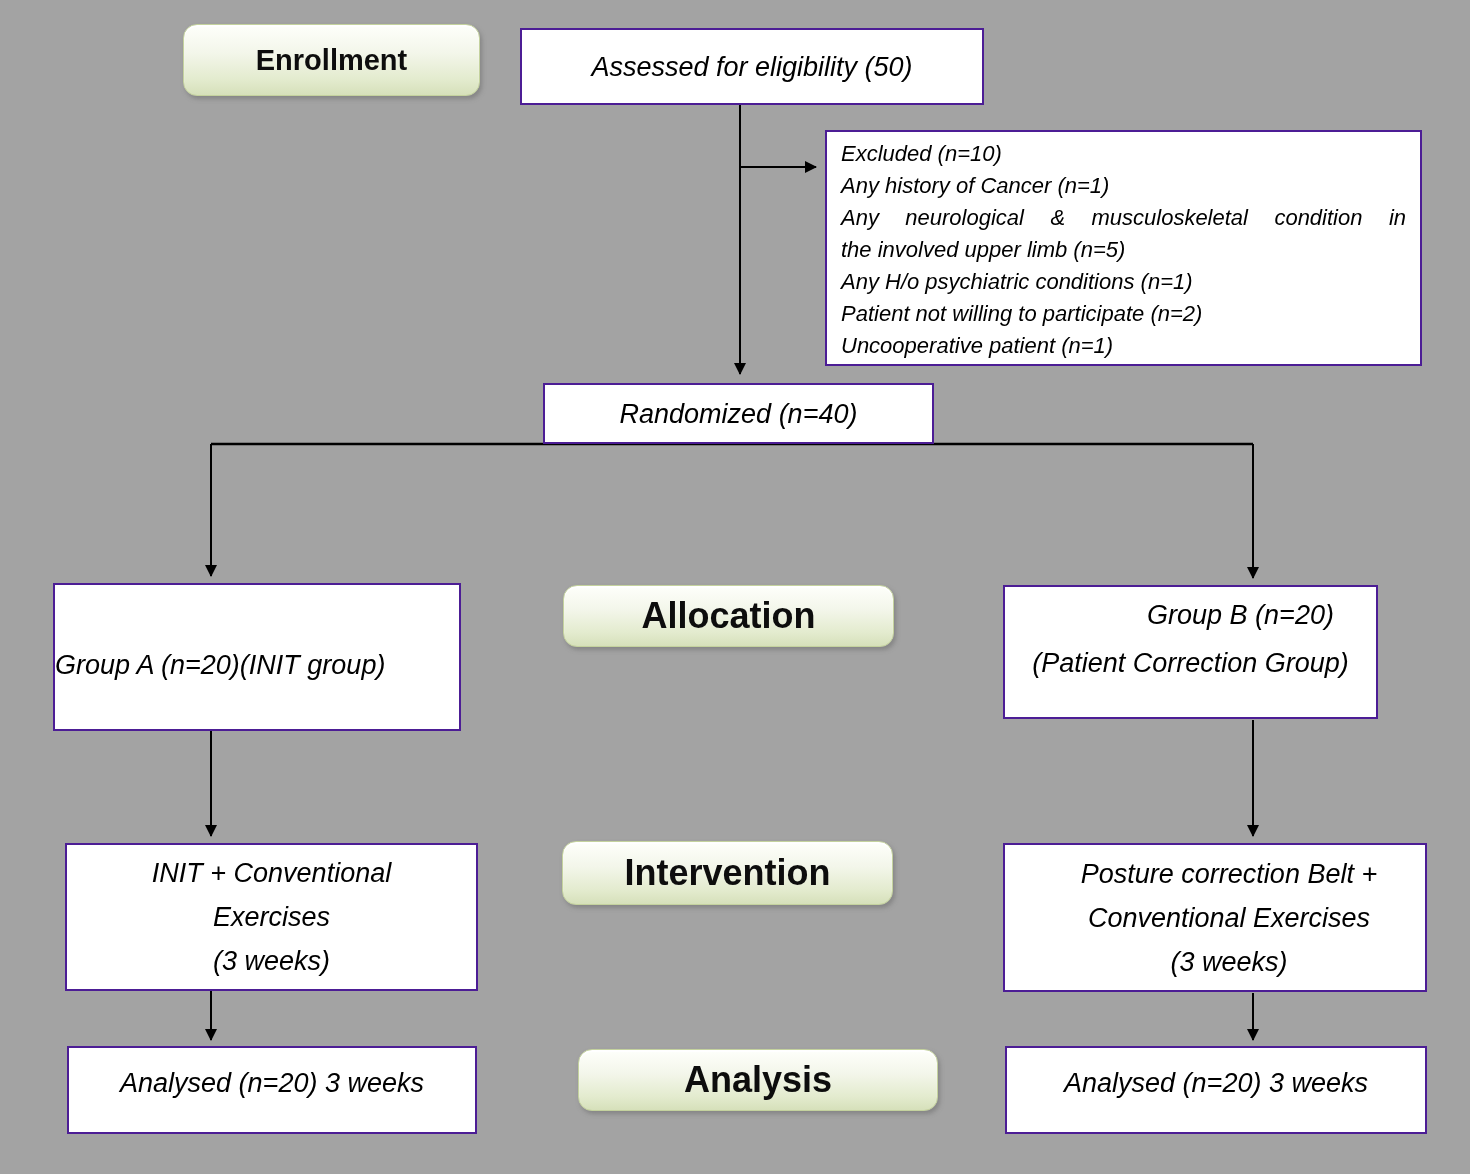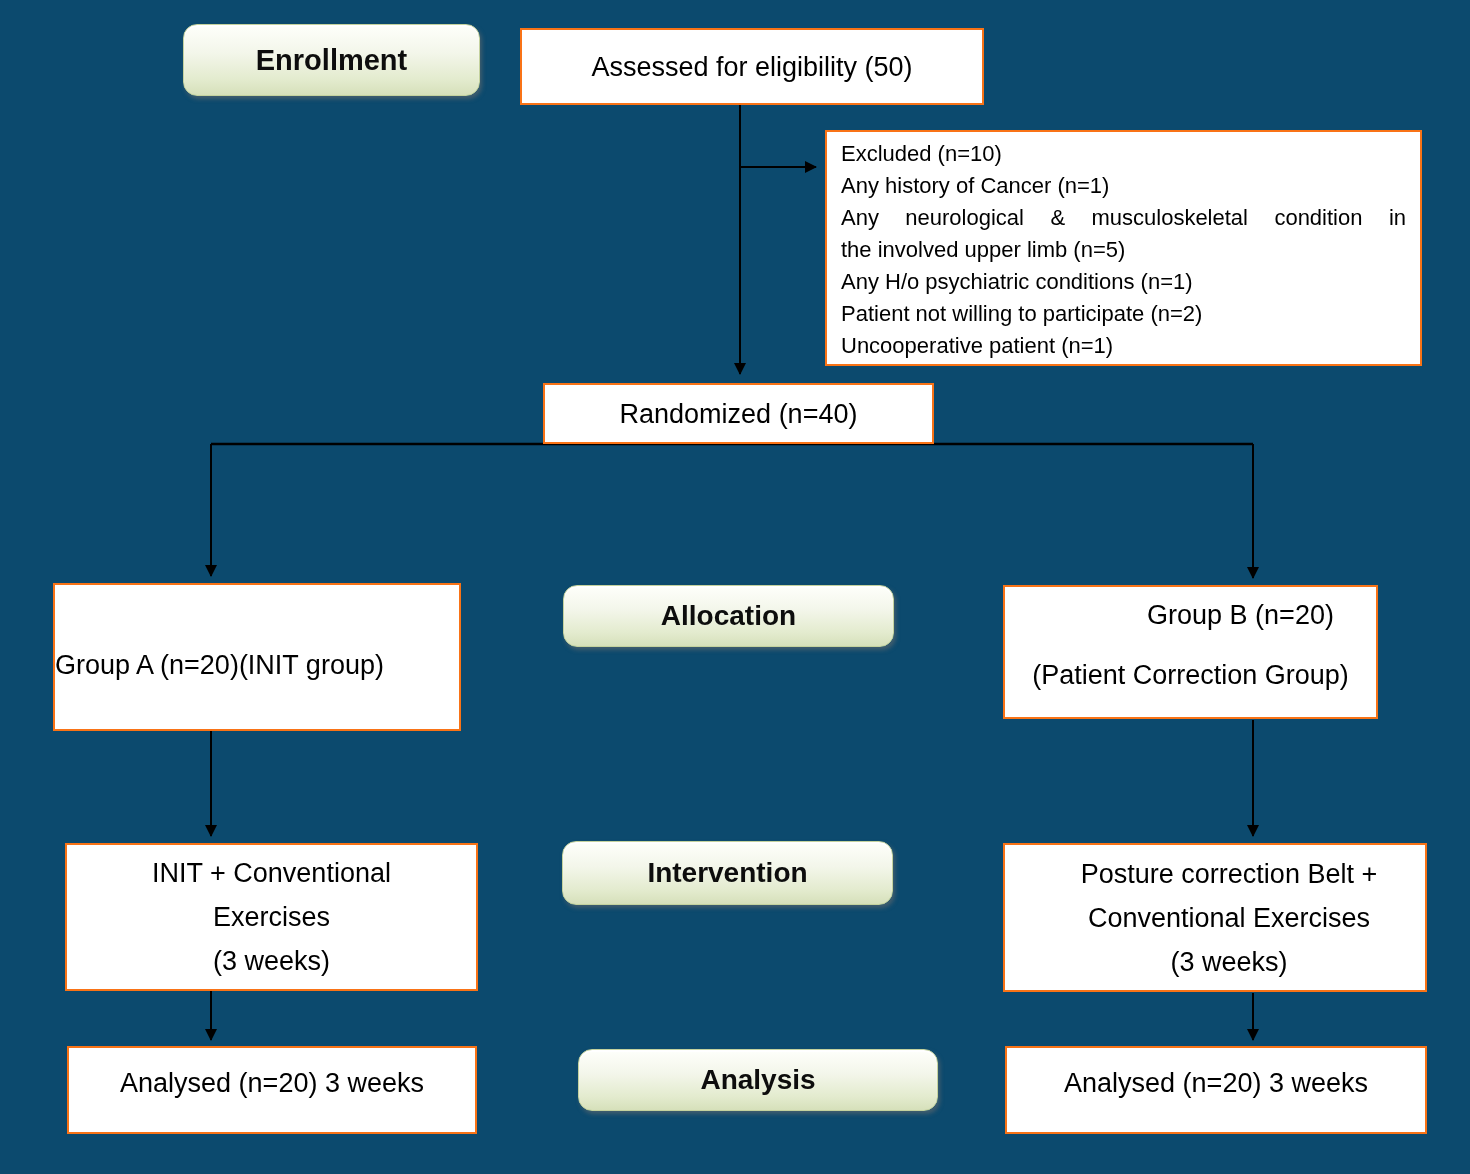--- a/index.html
+++ b/index.html
@@ -1,55 +1,56 @@
 <!DOCTYPE html>
 <html><head>
 <meta charset="utf-8">
 <style>
   * { margin: 0; padding: 0; box-sizing: border-box; }
   html, body { background: #ffffff; }
   .canvas {
     position: relative;
     width: 1470px;
     height: 1174px;
-    background: #0c4a6e;
+    background: #a3a3a3;
     font-family: "Liberation Sans", sans-serif;
     color: #000000;
     overflow: hidden;
   }
   .arrow-layer {
     position: absolute;
     left: 0; top: 0;
     width: 1470px; height: 1174px;
     z-index: 1;
   }
   .box {
     position: absolute;
-    border: 2px solid #f97316;
+    border: 2px solid #4c1d95;
     background: #ffffff;
     z-index: 2;
     font-size: 27px;
     line-height: 32px;
     text-align: center;
+    font-style: italic;
   }
   .box.center-v {
     display: flex;
     align-items: center;
     justify-content: center;
   }
   .box.top-text {
     padding-top: 19px;
   }
   .stage {
     position: absolute;
     z-index: 2;
     display: flex;
     align-items: center;
     justify-content: center;
-    font-size: 28px;
+    font-size: 36px;
     font-weight: bold;
     color: #0d0d0d;
     background: linear-gradient(180deg, #fefffb 0%, #f3f6ea 40%, #e3ebce 78%, #d6e0ba 100%);
     border: 1px solid #c4d29e;
     border-radius: 14px;
     box-shadow: 2px 3px 4px rgba(110,110,110,0.55), inset 0 2px 1px rgba(255,255,255,0.95);
   }
   .stage-enrollment { left: 183px; top: 24px; width: 297px; height: 72px; font-size: 29px; }
   .stage-allocation { left: 563px; top: 585px; width: 331px; height: 62px; }
   .stage-intervention { left: 562px; top: 841px; width: 331px; height: 64px; }
@@ -60,21 +61,21 @@
                     text-align: left; font-size: 22px; line-height: 32px;
                     padding: 6px 14px; }
   .excluded-line.justify { text-align: justify; text-align-last: justify; }
   .box-randomized { left: 543px; top: 383px; width: 391px; height: 61px; }
   .box-group-a    { left: 53px;  top: 583px; width: 408px; height: 148px;
                     display: flex; flex-direction: row; align-items: center;
                     padding-top: 16px; row-gap: 34px; }
   .box-group-a .line2 { padding-right: 48px; }
   .box-group-b    { left: 1003px; top: 585px; width: 375px; height: 134px;
                     display: flex; flex-direction: column; align-items: center;
-                    padding-top: 12px; row-gap: 28px; }
+                    padding-top: 12px; row-gap: 16px; }
   .box-group-b .line1 { padding-left: 100px; }
   .box-init       { left: 65px;  top: 843px; width: 413px; height: 148px;
                     line-height: 44px; }
   .box-posture    { left: 1003px; top: 843px; width: 424px; height: 149px;
                     line-height: 44px; padding-left: 28px; }
   .box-analysed-a { left: 67px;  top: 1046px; width: 410px; height: 88px; }
   .box-analysed-b { left: 1005px; top: 1046px; width: 422px; height: 88px; }
 </style>
 </head>
 <body>

